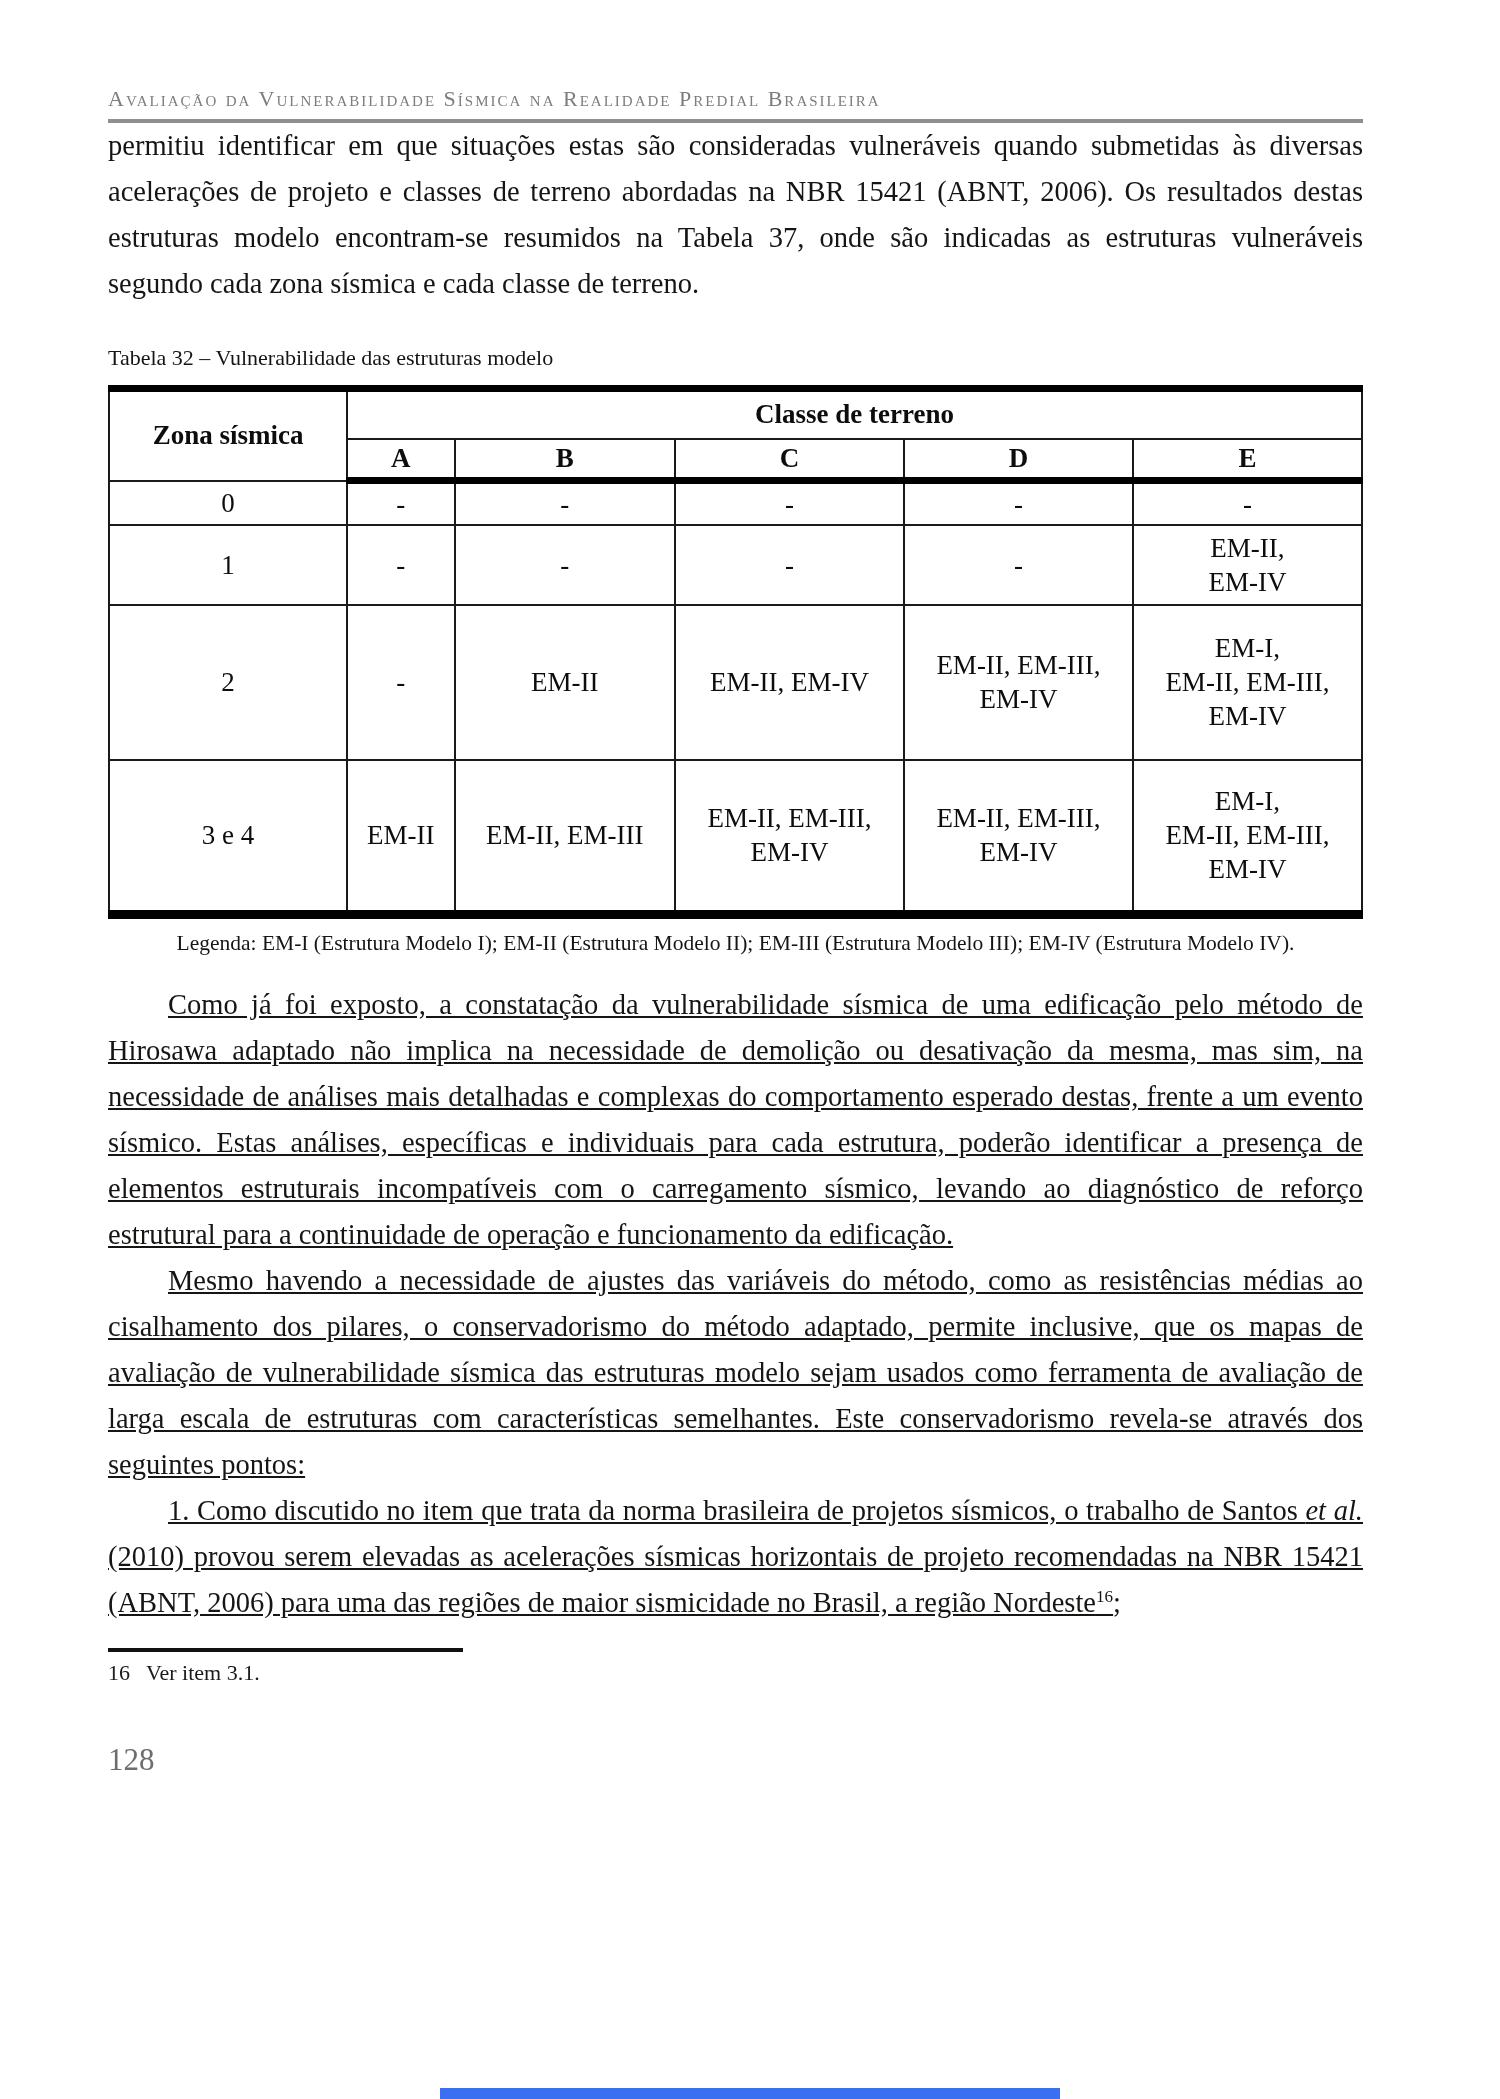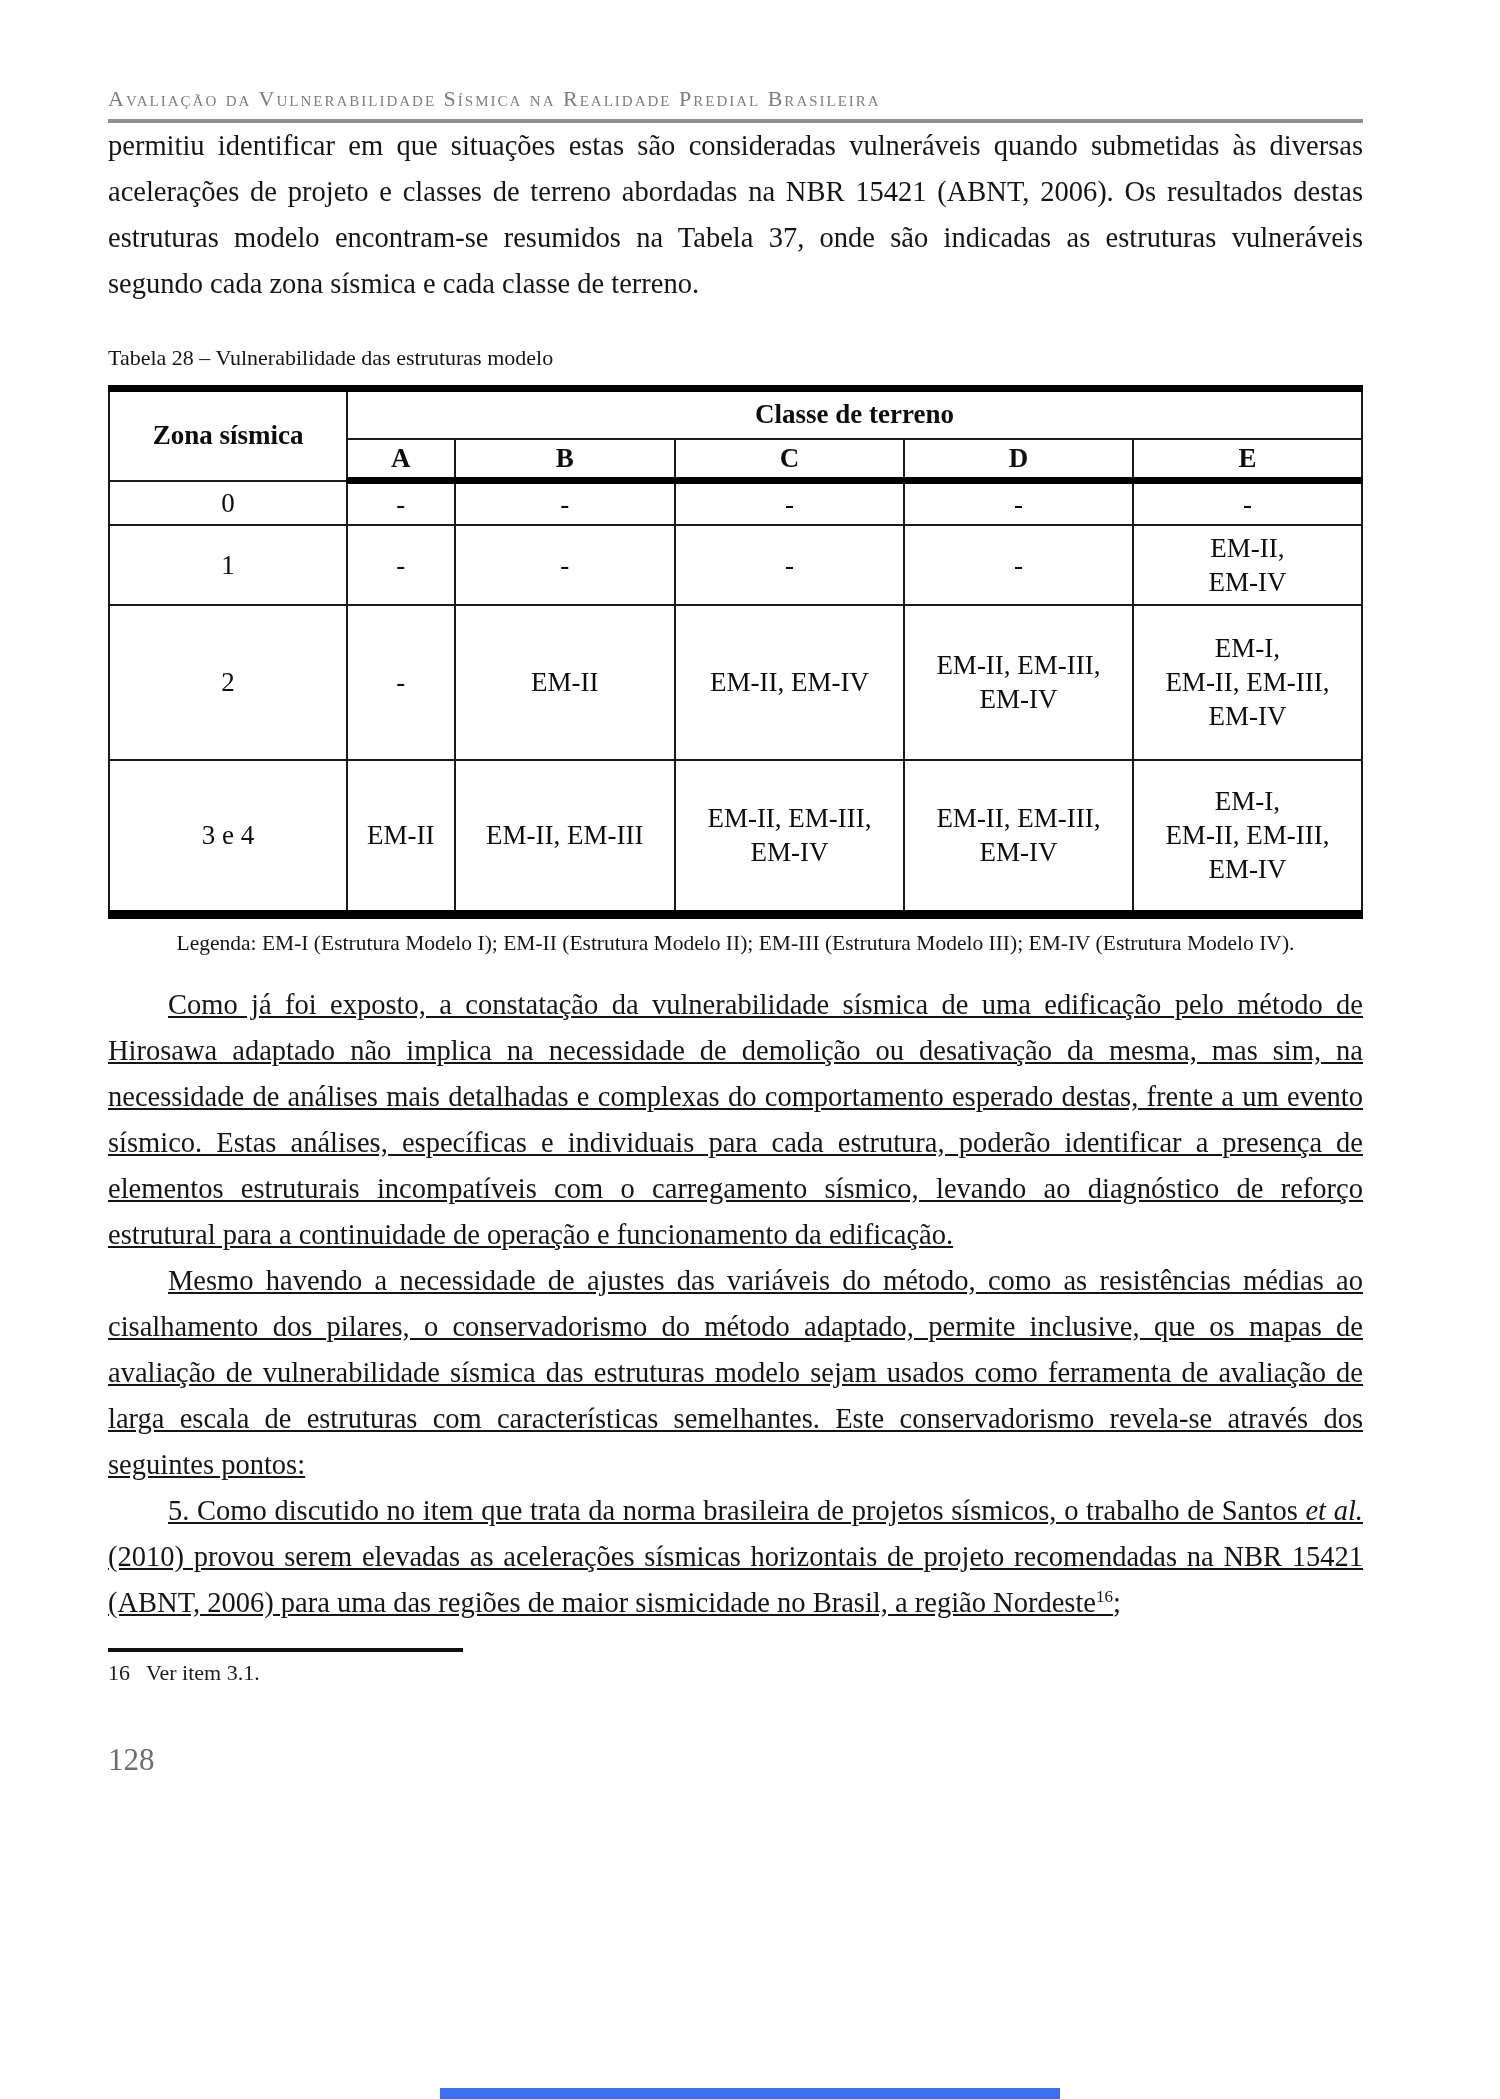--- a/index.html
+++ b/index.html
@@ -118,21 +118,21 @@
 </head>
 <body>
 
 <div class="content">
 
   <div class="running-head">Avaliação da Vulnerabilidade Sísmica na Realidade Predial Brasileira</div>
   <div class="head-rule"></div>
 
   <p class="body p1">permitiu identificar em que situações estas são consideradas vulneráveis quando submetidas às diversas acelerações de projeto e classes de terreno abordadas na NBR 15421 (ABNT, 2006). Os resultados destas estruturas modelo encontram-se resumidos na Tabela 37, onde são indicadas as estruturas vulneráveis segundo cada zona sísmica e cada classe de terreno.</p>
 
-  <div class="caption">Tabela 28 – Vulnerabilidade das estruturas modelo</div>
+  <div class="caption">Tabela 32 – Vulnerabilidade das estruturas modelo</div>
 
   <table class="model-table">
     <thead>
       <tr class="head-row-1">
         <th class="zone-head" rowspan="2">Zona sísmica</th>
         <th colspan="5">Classe de terreno</th>
       </tr>
       <tr class="head-row-2">
         <th>A</th>
         <th>B</th>
@@ -183,21 +183,21 @@
 EM-IV</td>
       </tr>
     </tbody>
   </table>
 
   <div class="legend">Legenda: EM-I (Estrutura Modelo I); EM-II (Estrutura Modelo II); EM-III (Estrutura Modelo III); EM-IV (Estrutura Modelo IV).</div>
 
   <div class="paras">
     <p class="body indent">Como já foi exposto, a constatação da vulnerabilidade sísmica de uma edificação pelo método de Hirosawa adaptado não implica na necessidade de demolição ou desativação da mesma, mas sim, na necessidade de análises mais detalhadas e complexas do comportamento esperado destas, frente a um evento sísmico. Estas análises, específicas e individuais para cada estrutura, poderão identificar a presença de elementos estruturais incompatíveis com o carregamento sísmico, levando ao diagnóstico de reforço estrutural para a continuidade de operação e funcionamento da edificação.</p>
     <p class="body indent">Mesmo havendo a necessidade de ajustes das variáveis do método, como as resistências médias ao cisalhamento dos pilares, o conservadorismo do método adaptado, permite inclusive, que os mapas de avaliação de vulnerabilidade sísmica das estruturas modelo sejam usados como ferramenta de avaliação de larga escala de estruturas com características semelhantes. Este conservadorismo revela-se através dos seguintes pontos:</p>
-    <p class="body indent"><span>5. Como discutido no item que trata da norma brasileira de projetos sísmicos, o trabalho de Santos </span><em>et al.</em><span> (2010) provou serem elevadas as acelerações sísmicas horizontais de projeto recomendadas na NBR 15421 (ABNT, 2006) para uma das regiões de maior sismicidade no Brasil, a região Nordeste</span><sup class="fn-ref">16</sup><span>;</span></p>
+    <p class="body indent"><span>1. Como discutido no item que trata da norma brasileira de projetos sísmicos, o trabalho de Santos </span><em>et al.</em><span> (2010) provou serem elevadas as acelerações sísmicas horizontais de projeto recomendadas na NBR 15421 (ABNT, 2006) para uma das regiões de maior sismicidade no Brasil, a região Nordeste</span><sup class="fn-ref">16</sup><span>;</span></p>
   </div>
 
   <div class="footnote-rule"></div>
   <div class="footnote">
     <span class="fn-num">16</span><span>Ver item 3.1.</span>
   </div>
 
   <div class="page-number">128</div>
 
 </div>

